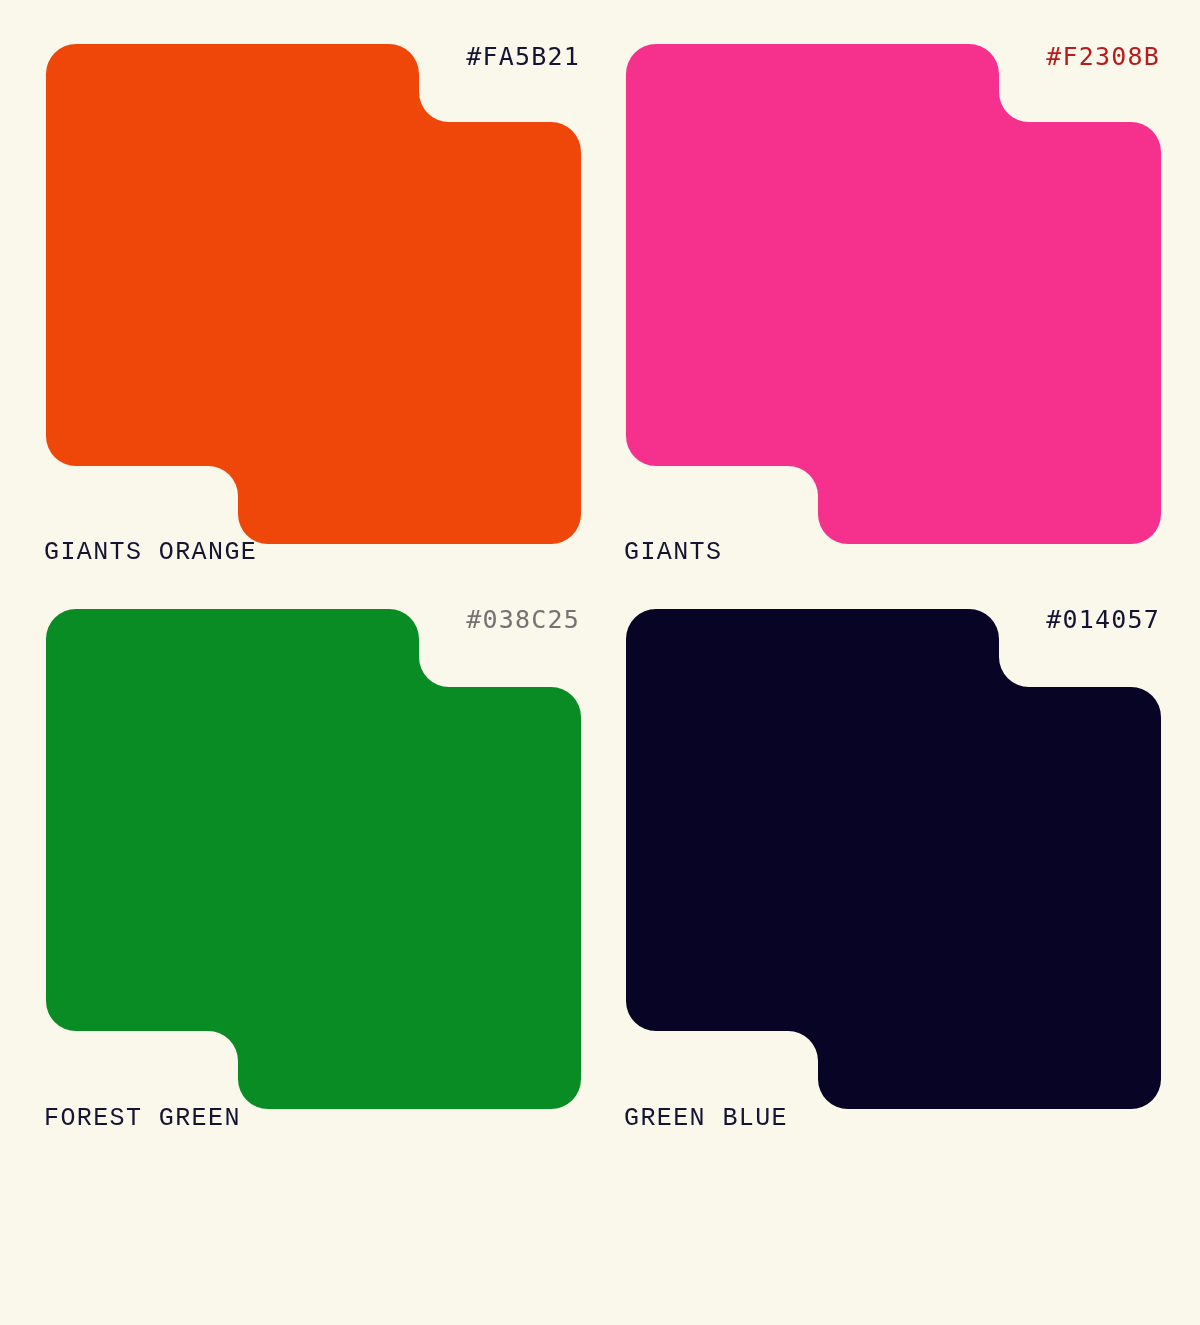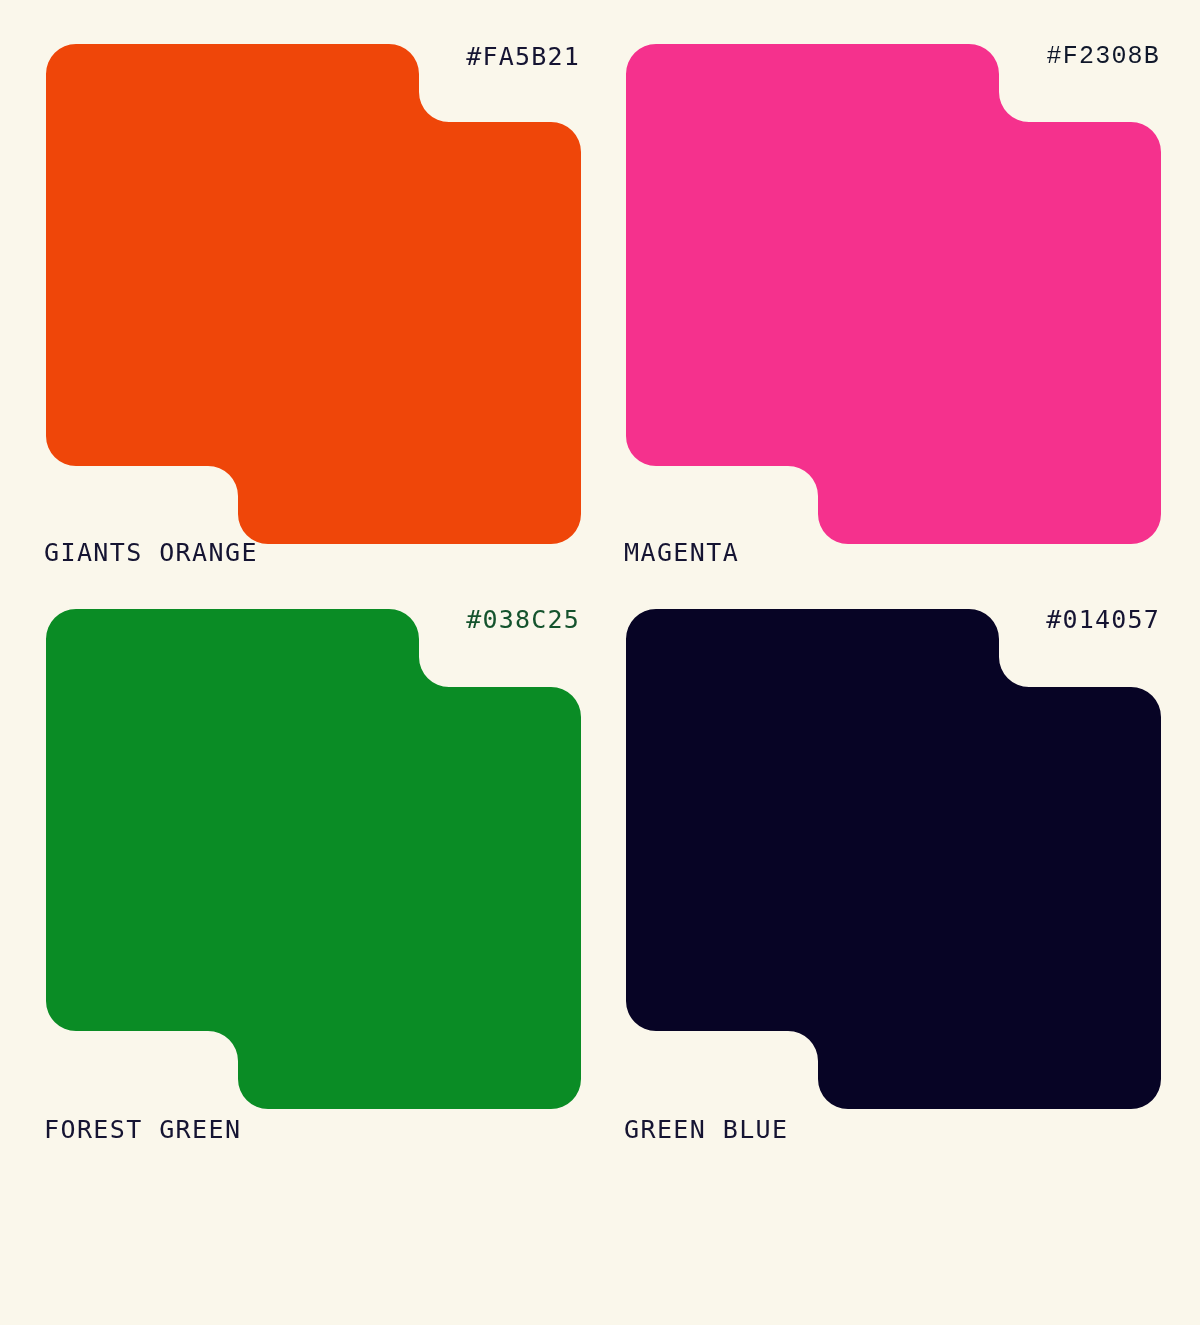--- a/index.html
+++ b/index.html
@@ -65,24 +65,25 @@
     position: absolute;
     left: 24px;
     bottom: 20px;
     font-size: 25px;
     letter-spacing: 1.4px;
     color: #151432;
     font-weight: 400;
     line-height: 1;
     white-space: nowrap;
     z-index: 5;
+    font-family: Liberation Mono, monospace;
   }
 
   
-  .row-2 .name-label { bottom: 8px; }
+  .row-2 .name-label { bottom: 19px; }
   .row-2 .hex-label { top: 22px; }
 </style>
 </head>
 <body style="background: rgb(250, 247, 235);">
 
 <div class="palette-grid">
 
   <div class="swatch-cell row-1">
     <div class="hex-label" style="color: rgb(21, 20, 50);">#FA5B21</div>
     <div class="swatch-shape-wrap">
@@ -104,21 +105,21 @@
              A 30 30 0 0 1 0 392
              L 0 30
              A 30 30 0 0 1 30 0
              Z" fill="#EF4609"></path>
       </svg>
     </div>
     <div class="name-label" style="color: rgb(21, 20, 50);">GIANTS ORANGE</div>
   </div>
 
   <div class="swatch-cell row-1">
-    <div class="hex-label" style="color: #0f172a; font-family: Liberation Mono, monospace;">#F2308B</div>
+    <div class="hex-label" style="color: #b91c1c;">#F2308B</div>
     <div class="swatch-shape-wrap">
       <svg viewBox="0 0 535 500" preserveAspectRatio="none">
         <path d="M 30 0
              L 343 0
              A 30 30 0 0 1 373 30
              L 373 48
              A 30 30 0 0 0 403 78
              L 505 78
              A 30 30 0 0 1 535 108
              L 535 470
@@ -127,25 +128,25 @@
              A 30 30 0 0 1 192 470
              L 192 452
              A 30 30 0 0 0 162 422
              L 30 422
              A 30 30 0 0 1 0 392
              L 0 30
              A 30 30 0 0 1 30 0
              Z" fill="#F5318D"></path>
       </svg>
     </div>
-    <div class="name-label" style="color: rgb(21, 20, 50);">MAGENTA</div>
+    <div class="name-label" style="color: rgb(21, 20, 50);">GIANTS</div>
   </div>
 
   <div class="swatch-cell row-2">
-    <div class="hex-label" style="color: #14532d;">#038C25</div>
+    <div class="hex-label" style="color: #737373;">#038C25</div>
     <div class="swatch-shape-wrap">
       <svg viewBox="0 0 535 500" preserveAspectRatio="none">
         <path d="M 30 0
              L 343 0
              A 30 30 0 0 1 373 30
              L 373 48
              A 30 30 0 0 0 403 78
              L 505 78
              A 30 30 0 0 1 535 108
              L 535 470

